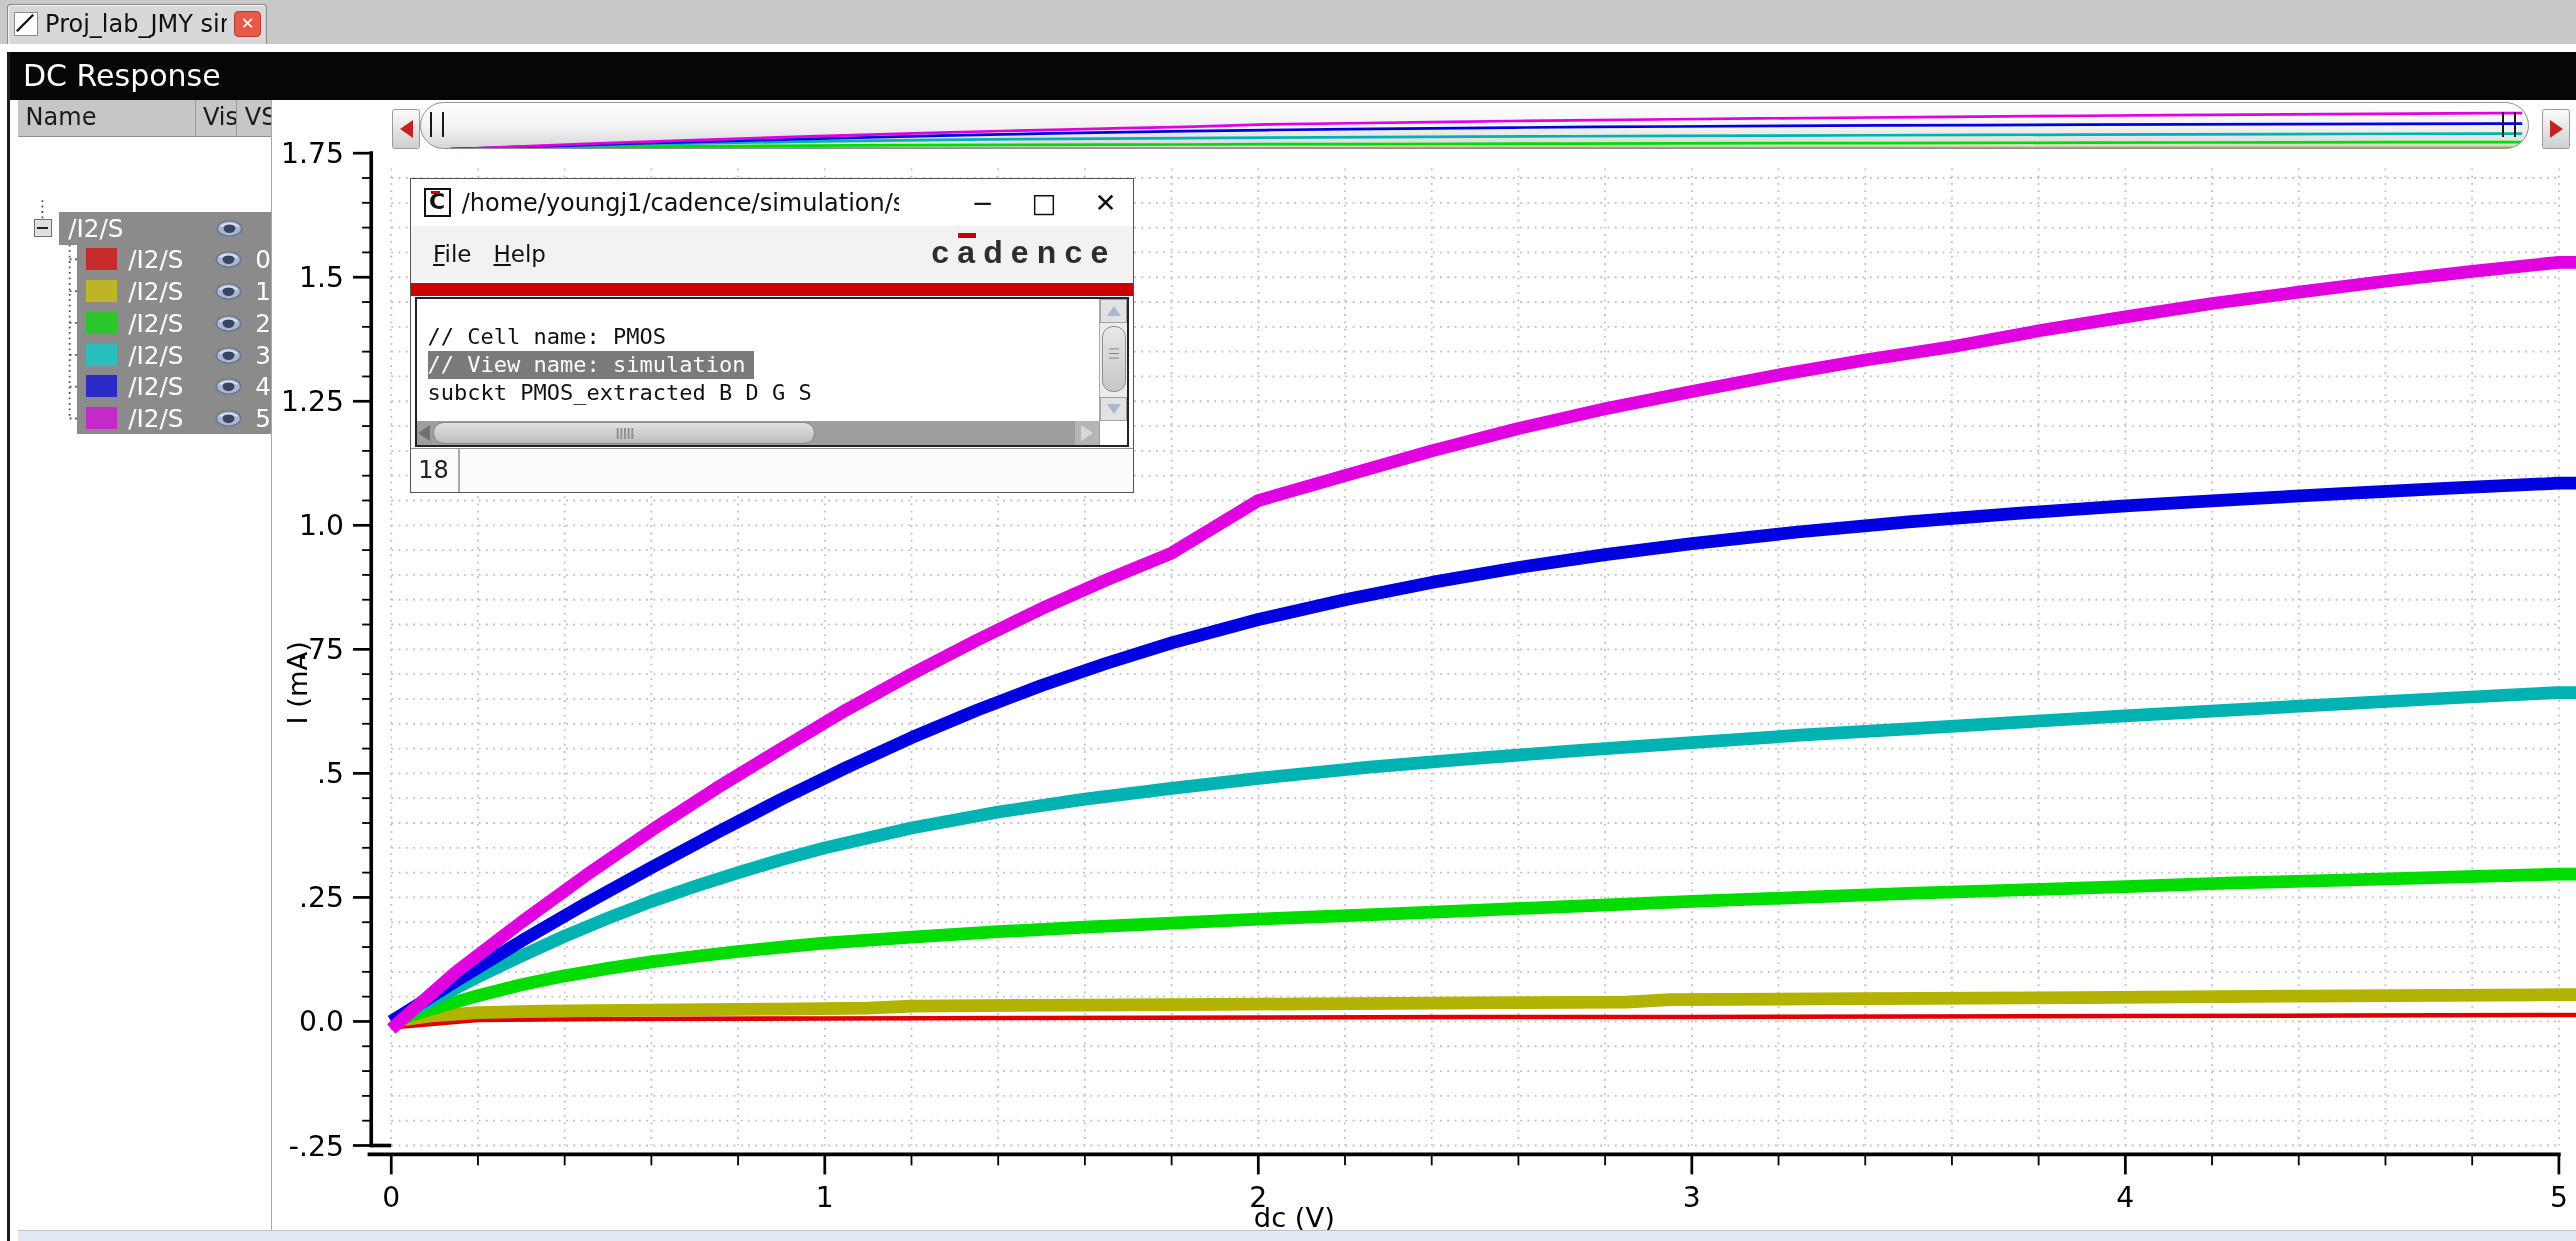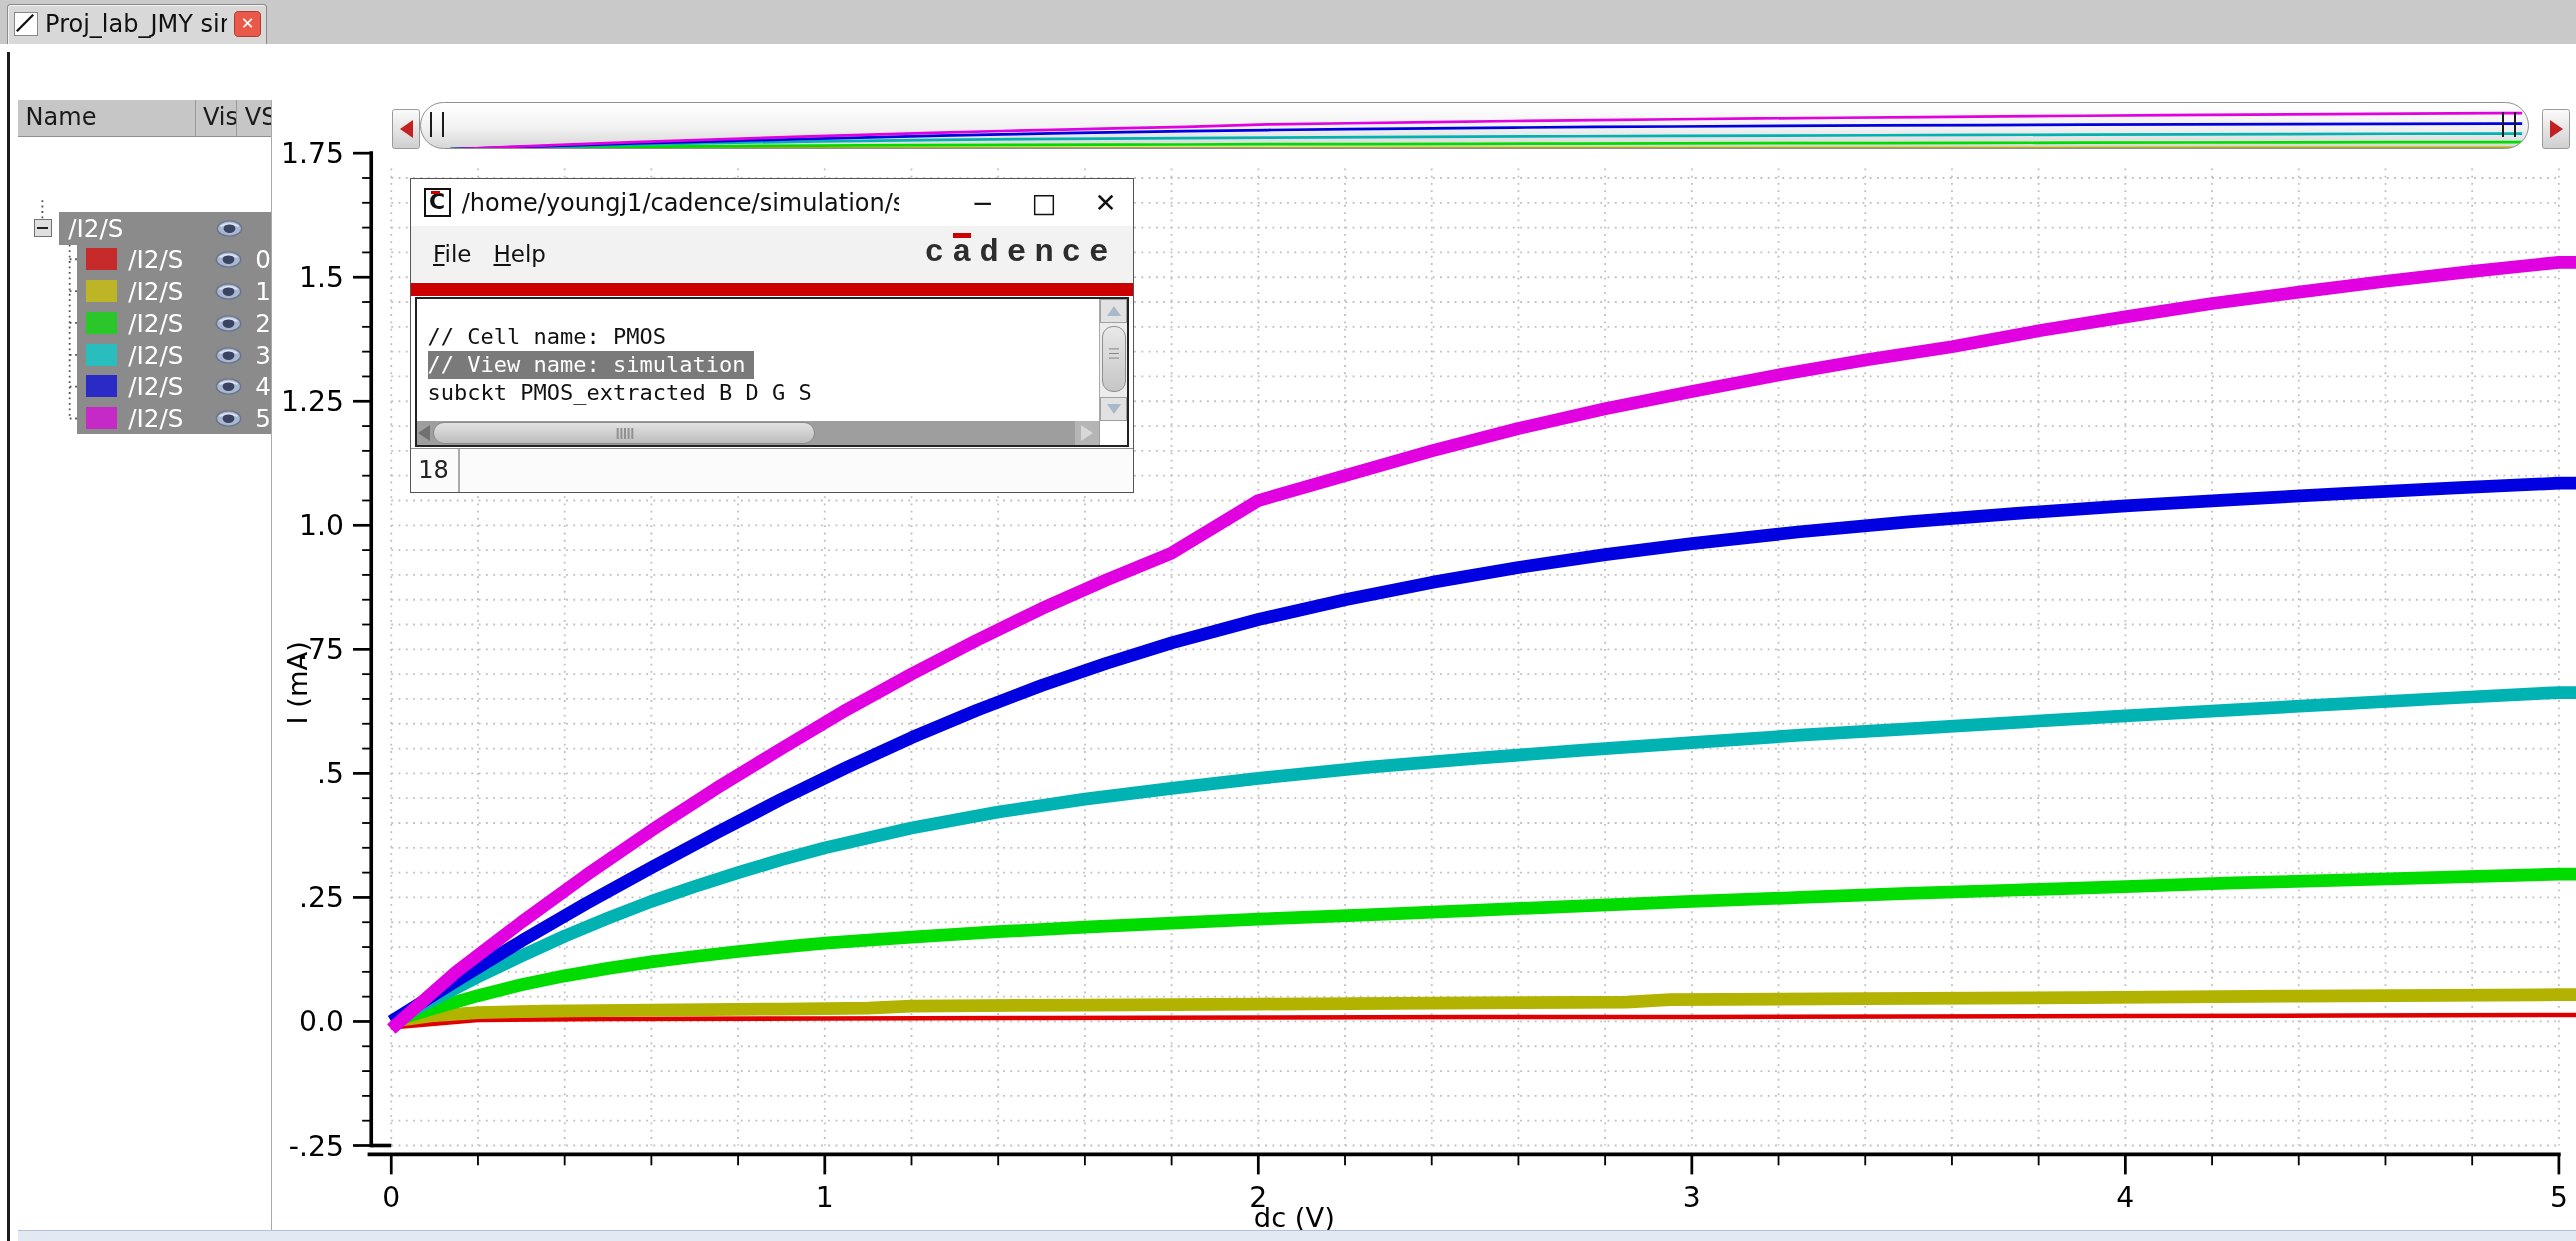--- a/index.html
+++ b/index.html
@@ -60,21 +60,21 @@
   
   #dialog{position:absolute;left:410px;top:178px;width:724px;height:315px;background:#ffffff;border:1.8px solid #555;box-sizing:border-box;z-index:20;}
   #dlg-title{position:absolute;left:0;top:0;width:100%;height:47px;background:#ffffff;border-bottom:0.9px solid #bbb;display:flex;align-items:center;}
   #dlg-cicon{position:relative;width:27px;height:29px;margin-left:12.7px;border:2.7px solid #111;box-sizing:border-box;
              font-size:22px;font-weight:bold;color:#111;text-align:center;line-height:24px;background:#fff;flex:0 0 auto;}
   #dlg-cicon:before{content:"";position:absolute;left:5.5px;top:0.9px;width:9px;height:3.6px;background:#cc0000;}
   #dlg-title-text{font-size:24px;color:#111;margin-left:11px;white-space:nowrap;overflow:hidden;max-width:437px;}
   #dlg-buttons{position:absolute;right:16.4px;top:0;height:47px;display:flex;gap:38px;align-items:center;font-size:26.4px;color:#111;}
   #dlg-menubar{position:absolute;left:0;top:47px;width:100%;height:56px;background:#f2f2f2;display:flex;align-items:center;}
   .menu-item{font-size:23px;color:#111;margin-left:22px;}
-  #dlg-logo{position:absolute;right:16.4px;top:55px;font-size:32px;font-weight:bold;color:#2d2d2d;letter-spacing:8.2px;font-family:Liberation Mono, monospace;}
+  #dlg-logo{position:absolute;right:16.4px;top:55px;font-size:32px;font-weight:bold;color:#2d2d2d;letter-spacing:8.2px;font-family:Liberation Sans, sans-serif;}
   .lg-a{position:relative;}
   .lg-a:before{content:"";position:absolute;left:0.9px;width:18px;top:-0.9px;height:4.6px;background:#cc0000;}
   #dlg-redbar{position:absolute;left:0;top:104px;width:100%;height:12.7px;background:#cc0000;}
   #dlg-content{position:absolute;left:3.6px;top:118px;right:3.6px;height:150px;border:2.7px solid #222;box-sizing:border-box;background:#ffffff;overflow:hidden;}
   #dlg-text{position:absolute;left:0;top:0;right:27px;bottom:24px;overflow:hidden;padding:24px 0 0 11px;
             font-family:"DejaVu Sans Mono","Liberation Mono",monospace;font-size:22px;line-height:28px;color:#111;white-space:pre;}
   .nl-line.selected{background:#7a7a7a;color:#ffffff;display:inline-block;padding-right:9px;}
   .nl-line{display:block;}
   #dlg-vscroll{position:absolute;top:0;right:0;width:27px;bottom:24px;background:#ececec;border-left:0.9px solid #aaa;}
   .vs-btn{position:absolute;left:0;width:100%;height:24px;background:#e2e2e2;border:0.9px solid #a0a0a0;box-sizing:border-box;display:flex;align-items:center;justify-content:center;}
@@ -109,20 +109,21 @@
             <line x1="2" y1="20" x2="20" y2="2" stroke="#111" stroke-width="2.5"></line>
           </svg>
       </span>
       <span id="tab-title">Proj_lab_JMY sim_PMOS schematic</span>
       <span id="tab-close">✕</span>
     </div>
   </div>
   <div id="tabgap"></div>
 
   <div id="window">
+    <div id="dc-titlebar">DC Response</div>
 
     <div id="panel">
       <div id="tree">
         <svg id="tree-lines" width="262" height="455" viewBox="0 0 288 500">
             <line x1="48" y1="159" x2="48" y2="350" stroke="#555" stroke-width="2" stroke-dasharray="2 4"></line>
             <line x1="48" y1="175" x2="58" y2="175" stroke="#555" stroke-width="2" stroke-dasharray="2 4"></line>
             <line x1="48" y1="210" x2="58" y2="210" stroke="#555" stroke-width="2" stroke-dasharray="2 4"></line>
             <line x1="48" y1="245" x2="58" y2="245" stroke="#555" stroke-width="2" stroke-dasharray="2 4"></line>
             <line x1="48" y1="280" x2="58" y2="280" stroke="#555" stroke-width="2" stroke-dasharray="2 4"></line>
             <line x1="48" y1="315" x2="58" y2="315" stroke="#555" stroke-width="2" stroke-dasharray="2 4"></line>

